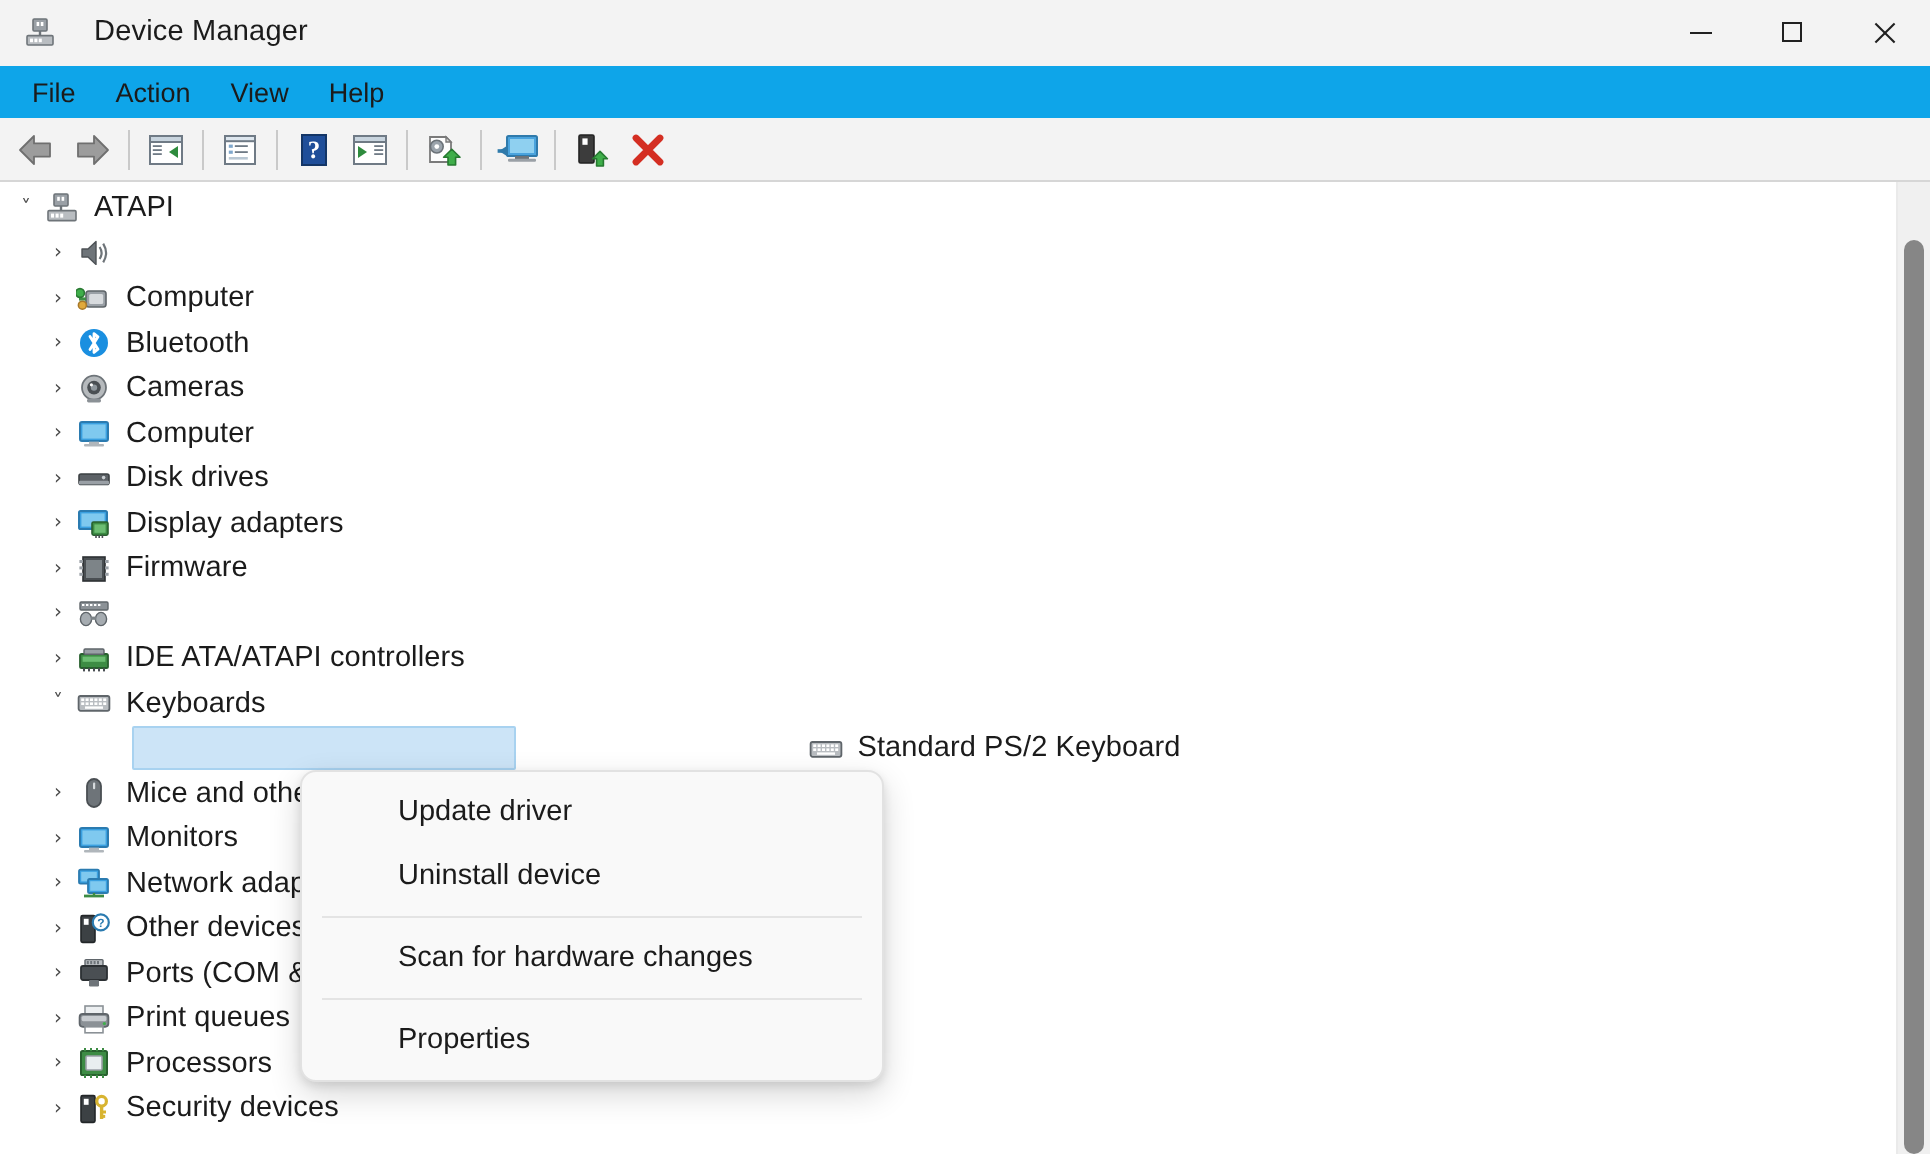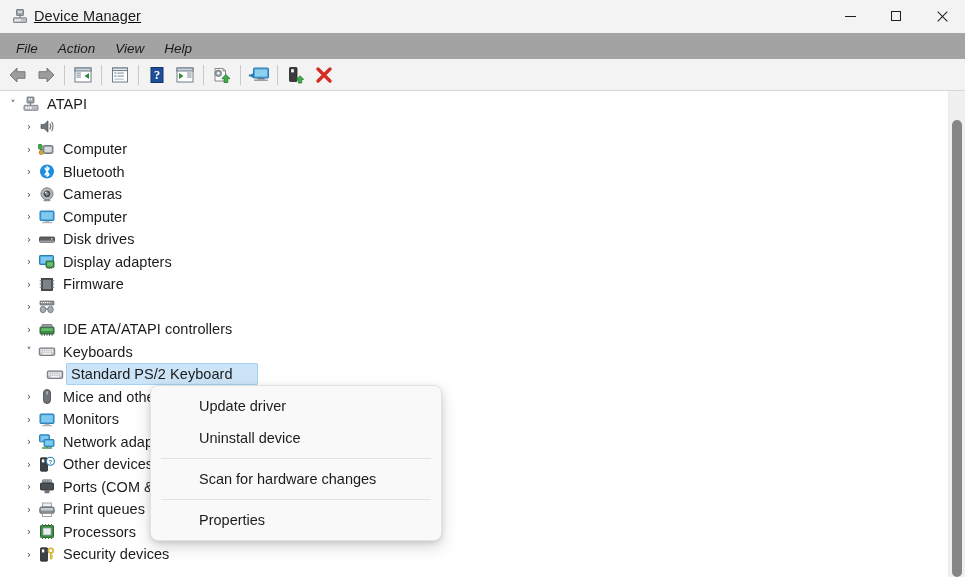--- a/index.html
+++ b/index.html
@@ -32,22 +32,21 @@
     background: #f3f3f3;
     display: flex;
     align-items: center;
     position: relative;
     border-bottom: 1px solid #f3f3f3;
   }
   .title-left {
     display: flex;
     align-items: center;
     padding-left: 12px;
-    gap: 6px;
-    text-decoration: underline;
+    gap: 19px;
   }
   .app-icon {
     width: 16px;
     height: 16px;
     position: relative;
     flex: none;
   }
   .title-text {
     font-size: 14.5px;
     color: #1b1b1b;
@@ -80,25 +79,24 @@
     height: 10px;
     border: 1px solid #202020;
     display: block;
     box-sizing: border-box;
   }
 
   
   .menubar {
     height: 26px;
     min-height: 26px;
-    background: #a3a3a3;
-    display: flex;
-    align-items: flex-end;
+    background: #0ea5e9;
+    display: flex;
+    align-items: center;
     padding-left: 6px;
-    font-style: italic;
   }
   .menu-item {
     font-size: 13.5px;
     color: #1b1b1b;
     padding: 3px 10px;
     cursor: default;
     white-space: nowrap;
   }
 
   
@@ -170,21 +168,21 @@
     position: relative;
     flex: none;
   }
   .node-label {
     font-size: 14.5px;
     color: #1b1b1b;
     letter-spacing: 0.05px;
   }
   .row-l0 { padding-left: 4px; }
   .row-l1 { padding-left: 20px; }
-  .row-l2 { padding-left: 46px; }
+  .row-l2 { padding-left: 46px; justify-content: center; }
 
   .tree-row.selected .sel-bg {
     position: absolute;
     left: 66px;
     top: 0;
     height: 22px;
     background: #cce4f7;
     border: 1px solid #a8d2f0;
     box-sizing: border-box;
     border-radius: 1px;

